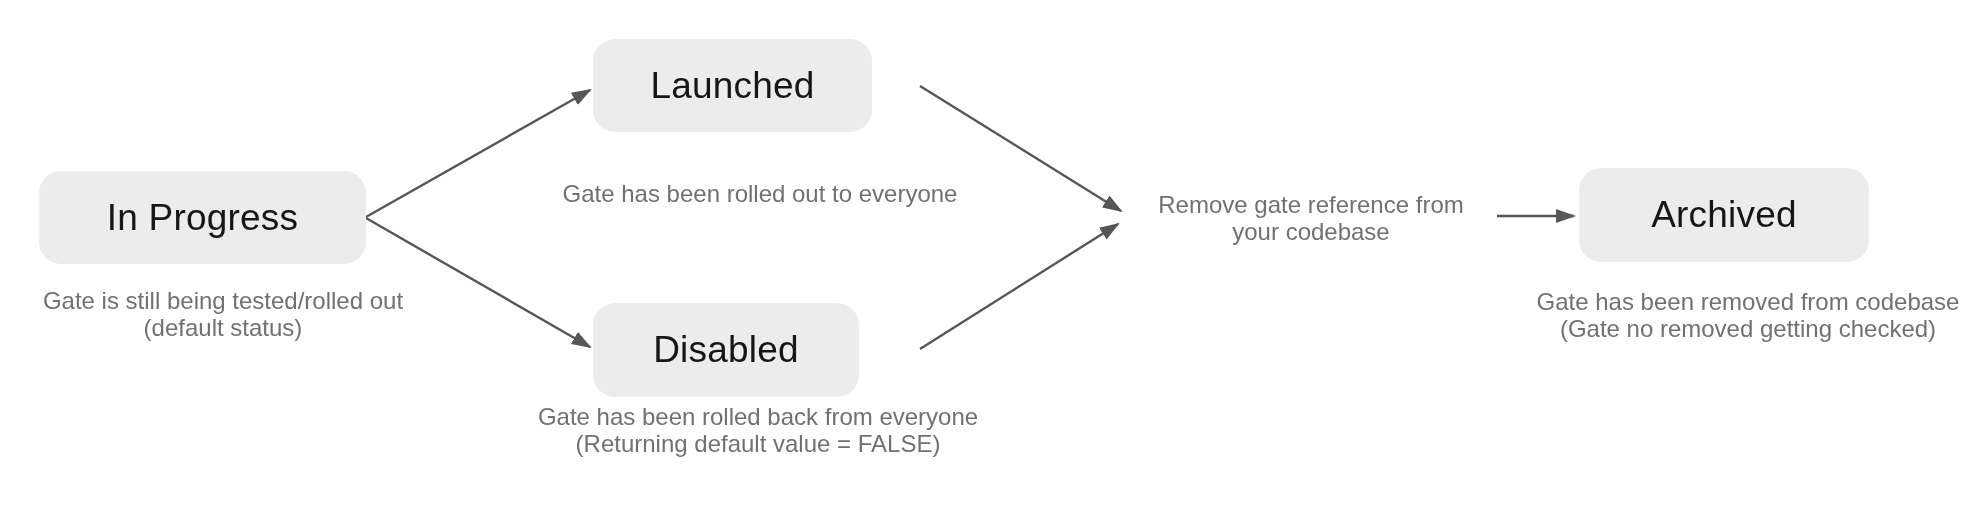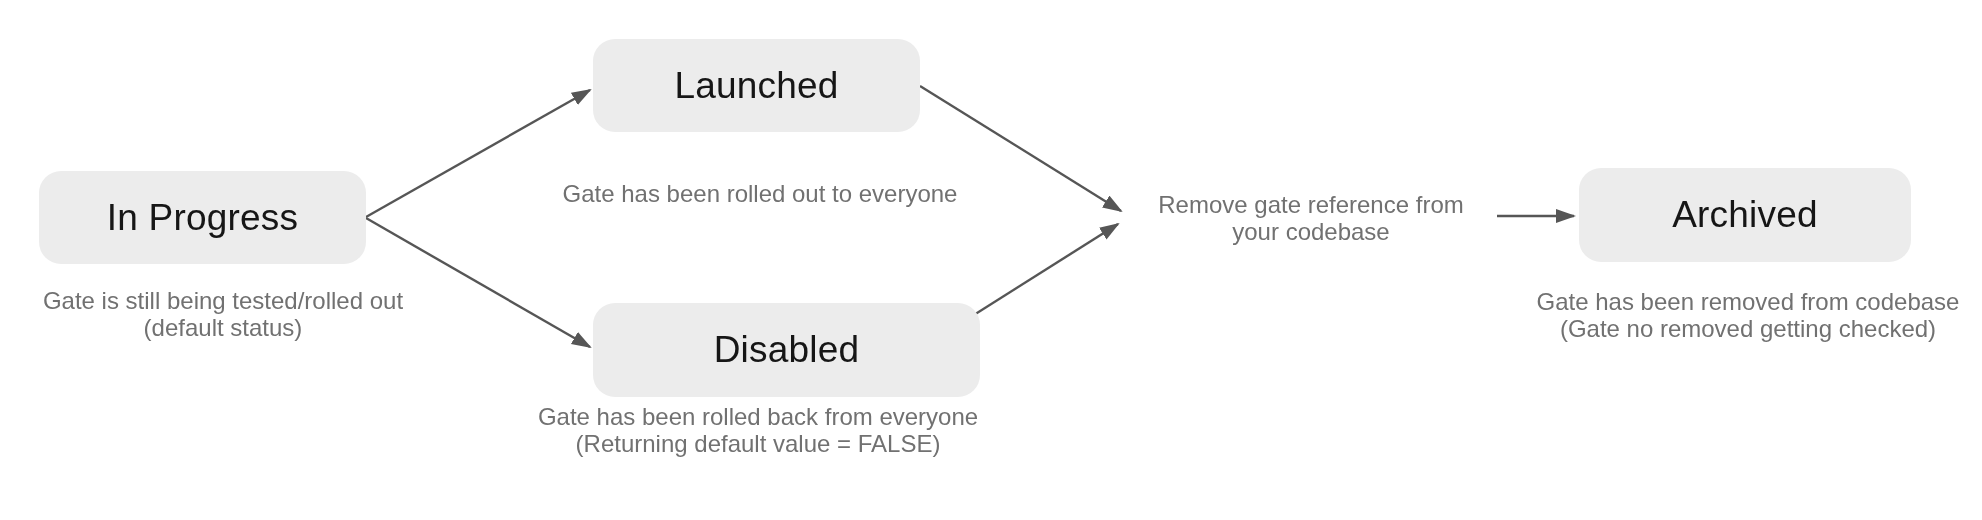--- a/index.html
+++ b/index.html
@@ -25,23 +25,23 @@
     border-radius: 22px;
     display: flex;
     align-items: center;
     justify-content: center;
     color: var(--color-label, #161616);
     font-size: 37px;
     font-weight: 500;
     letter-spacing: 0.2px;
   }
   .node-in-progress { left: 39px;  top: 171px; width: 327px; height: 93px; }
-  .node-launched    { left: 593px; top: 39px;  width: 327px; height: 93px; }
-  .node-disabled    { left: 593px; top: 303px; width: 387px; height: 94px; text-align: right; }
-  .node-archived    { left: 1579px;top: 168px; width: 332px; height: 94px; }
+  .node-launched    { left: 593px; top: 39px;  width: 279px; height: 93px; }
+  .node-disabled    { left: 593px; top: 303px; width: 266px; height: 94px; text-align: right; }
+  .node-archived    { left: 1579px;top: 168px; width: 290px; height: 94px; }
   .caption, .note {
     position: absolute;
     transform: translateX(-50%);
     color: var(--color-caption, #717171);
     font-size: 24px;
     line-height: 27px;
     font-weight: 500;
     text-align: center;
     white-space: nowrap;
   }

